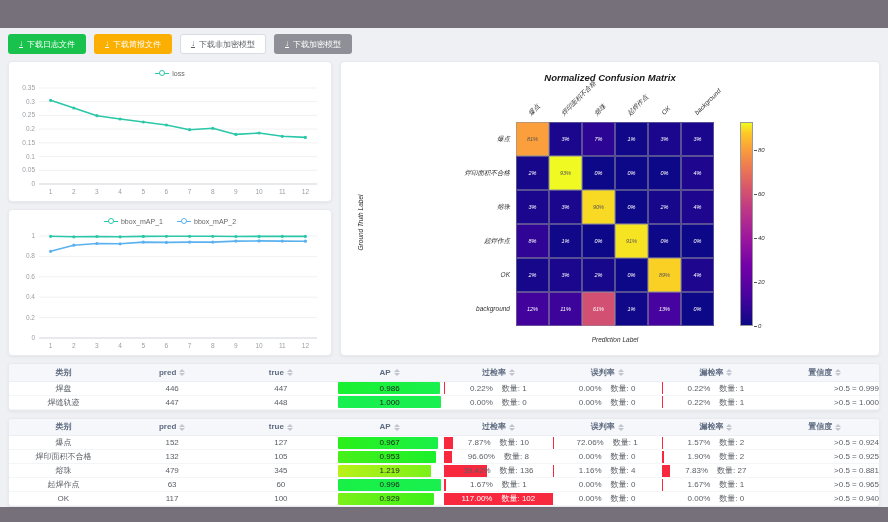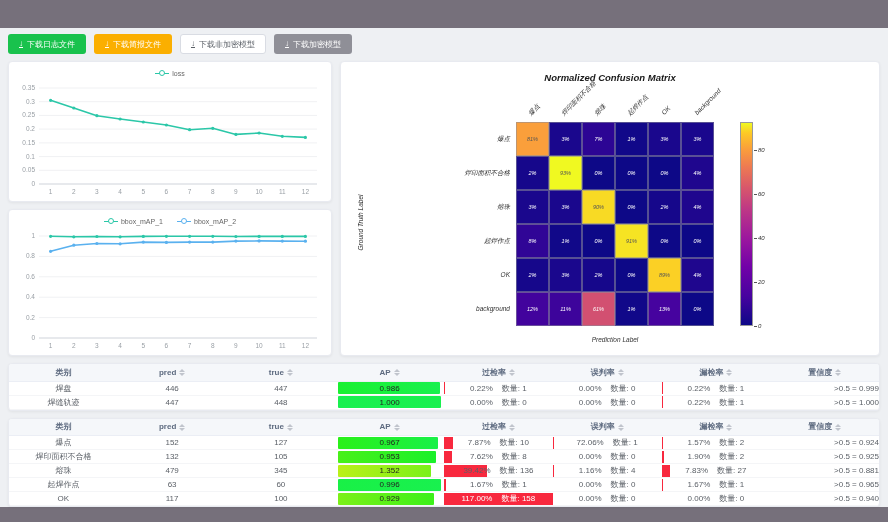--- a/index.html
+++ b/index.html
@@ -485,21 +485,21 @@
       <td>
               <div class="ap-wrap">
         <div class="ap-bar" style="width:95.3%;background:linear-gradient(to right,hsl(106.79999999999995,88%,52%),hsl(124.79999999999998,88%,52%))"></div>
         <span class="ap-text">0.953</span>
               </div>
             </td>
       <td>
               <div class="rate-wrap">
                 <div class="rate-bar" style="width:max(1px, 7.62%)"></div>
     <div class="rate-text">
-                  <span>7.62%</span>
+                  <span>96.60%</span>
     <span>数量: 8</span>
                 </div>
               </div>
             </td>
       <td>
               <div class="rate-wrap">
     <div class="rate-text">
                   <span>0.00%</span>
     <span>数量: 0</span>
                 </div>
@@ -516,21 +516,21 @@
             </td>
       <td class="conf-text">&gt;0.5 = 0.925</td>
     </tr>
           <tr>
       <td>熔珠</td>
       <td>479</td>
       <td>345</td>
       <td>
               <div class="ap-wrap">
         <div class="ap-bar" style="width:90.0%;background:linear-gradient(to right,hsl(75,88%,52%),hsl(93.00000000000001,88%,52%))"></div>
-        <span class="ap-text">1.352</span>
+        <span class="ap-text">1.219</span>
               </div>
             </td>
       <td>
               <div class="rate-wrap">
                 <div class="rate-bar" style="width:max(1px, 39.42%)"></div>
     <div class="rate-text">
                   <span>39.42%</span>
     <span>数量: 136</span>
                 </div>
               </div>
@@ -601,21 +601,21 @@
               <div class="ap-wrap">
         <div class="ap-bar" style="width:92.9%;background:linear-gradient(to right,hsl(92.40000000000002,88%,52%),hsl(110.40000000000003,88%,52%))"></div>
         <span class="ap-text">0.929</span>
               </div>
             </td>
       <td>
               <div class="rate-wrap full">
                 <div class="rate-bar" style="width:max(1px, 100%)"></div>
     <div class="rate-text">
                   <span>117.00%</span>
-    <span>数量: 158</span>
+    <span>数量: 102</span>
                 </div>
               </div>
             </td>
       <td>
               <div class="rate-wrap">
     <div class="rate-text">
                   <span>0.00%</span>
     <span>数量: 0</span>
                 </div>
               </div>

